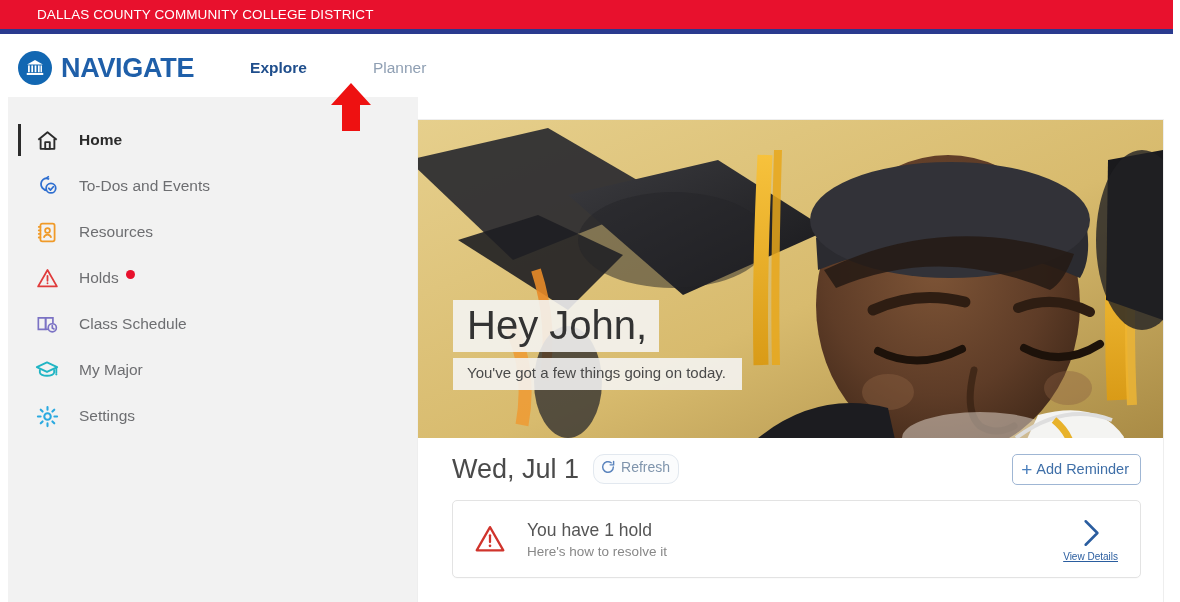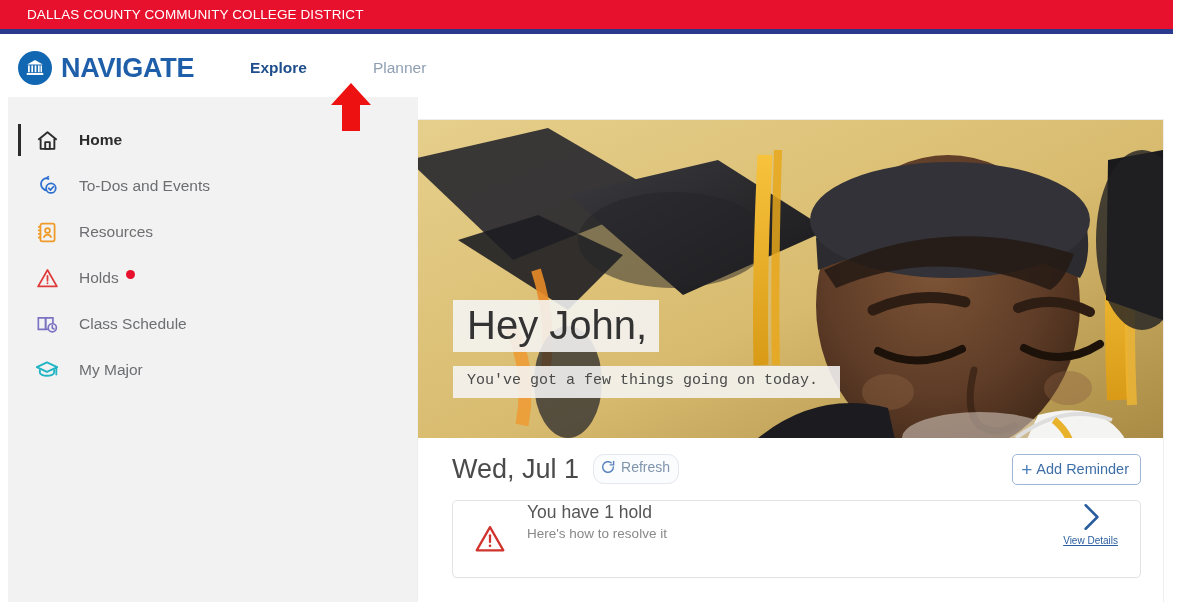--- a/index.html
+++ b/index.html
@@ -13,21 +13,21 @@
 
   
   .district-banner {
     position: absolute; left: 0; top: 0; width: 1173px; height: 34px;
     background: #e8112d;
     border-bottom: 5px solid #2a3a8f;
     display: flex; align-items: center;
   }
   .district-banner .district-title {
     color: #ffffff; font-size: 13.5px; letter-spacing: 0.1px;
-    padding-left: 27px; white-space: nowrap;
+    padding-left: 37px; white-space: nowrap;
   }
 
   
   .app-header {
     position: absolute; left: 0; top: 39px; width: 1180px; height: 58px;
     background: #ffffff; display: flex; align-items: center;
   }
   .brand { display: flex; align-items: center; padding-left: 18px; }
   .brand-logo {
     width: 34px; height: 34px; border-radius: 50%;
@@ -94,21 +94,21 @@
     position: absolute; left: 35px; top: 180px; z-index: 5;
   }
   .greeting-line1 {
     display: inline-block; background: rgba(245,245,245,0.88);
     font-size: 40px; color: #333333; font-weight: normal;
     padding: 4px 12px 6px 14px; line-height: 1.05;
   }
   .greeting-line2 {
     display: inline-block; background: rgba(245,245,245,0.88);
     font-size: 15px; color: #4a4a4a;
-    padding: 7px 22px 8px 14px; margin-top: 14px; line-height: 1.1; font-family: Liberation Mono, monospace;
+    padding: 7px 16px 8px 14px; margin-top: 6px; line-height: 1.1;
   }
 
   
   .date-row {
     position: relative; height: 62px; display: flex; align-items: center;
     padding: 0 22px 0 34px;
   }
   .date-label {
     font-size: 27px; color: #4a4a4a; font-weight: normal; white-space: nowrap;
   }
@@ -124,21 +124,21 @@
     background: #ffffff; border: 1px solid #9fb6d4; border-radius: 5px;
     padding: 5px 11px 5px 8px; cursor: pointer;
   }
   .add-reminder-btn .plus { font-size: 19px; color: #4a7fbd; line-height: 1; }
   .add-reminder-btn .ar-label { font-size: 14.5px; color: #3f6fa8; }
 
   
   .hold-card {
     margin: 0 22px 0 34px; height: 78px;
     border: 1px solid #e3e3e3; border-radius: 5px; background: #ffffff;
-    display: flex; padding: 0 22px 0 20px;
+    display: flex; align-items: center; padding: 0 22px 0 20px;
     box-shadow: 0 1px 1px rgba(0,0,0,0.02);
   }
   .hold-card .warn-icon { width: 40px; flex: 0 0 auto; display: flex; align-items: center; }
   .hold-text { margin-left: 14px; }
   .hold-title { font-size: 17.5px; color: #555555; line-height: 1.3; }
   .hold-sub { font-size: 13.5px; color: #888888; margin-top: 2px; }
   .hold-right {
     margin-left: auto; display: flex; flex-direction: column;
     align-items: center; cursor: pointer;
   }
@@ -255,20 +255,29 @@
           <svg width="26" height="26" viewBox="0 0 24 24" fill="none" stroke="#21b5c4" stroke-width="1.7" stroke-linejoin="round">
             <path d="M12 5 2.6 9.4 12 13.8l9.4-4.4L12 5z"></path>
             <path d="M5.4 11.2v3.2c0 1.6 3 2.9 6.6 2.9s6.6-1.3 6.6-2.9v-3.2"></path>
             <path d="M20.6 10v4.6" stroke-linecap="round"></path>
             <circle cx="20.6" cy="16" r="1" fill="#21b5c4" stroke="none"></circle>
           </svg>
         </span>
         <span class="side-label">My Major</span>
       </div>
 
+      <div class="side-item">
+        <span class="side-icon">
+          <svg width="25" height="25" viewBox="0 0 24 24" fill="none" stroke="#2aa9e0" stroke-width="2">
+            <circle cx="12" cy="12" r="3.1"></circle>
+            <path d="M12 2.8v2.6M12 18.6v2.6M21.2 12h-2.6M5.4 12H2.8M18.5 5.5l-1.8 1.8M7.3 16.7l-1.8 1.8M18.5 18.5l-1.8-1.8M7.3 7.3 5.5 5.5" stroke-linecap="round"></path>
+          </svg>
+        </span>
+        <span class="side-label">Settings</span>
+      </div>
 
     </aside>
 
     <main class="content-card">
 
       <div class="hero">
         <svg width="745" height="318" viewBox="0 0 745 318" aria-hidden="true">
           <defs>
             <linearGradient id="bgGold" x1="0" y1="0" x2="1" y2="1">
               <stop offset="0%" stop-color="#e6cf8c"></stop>

